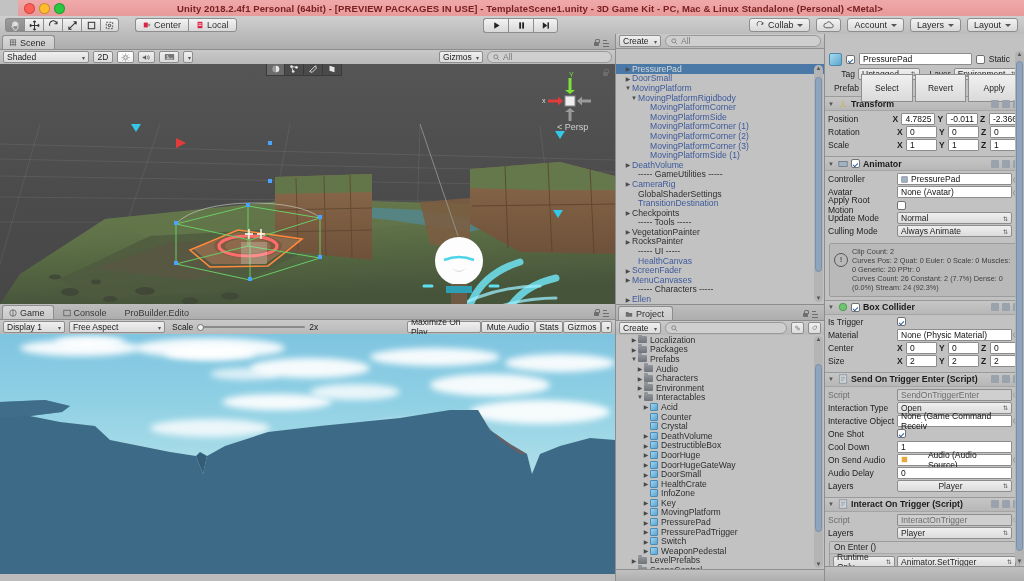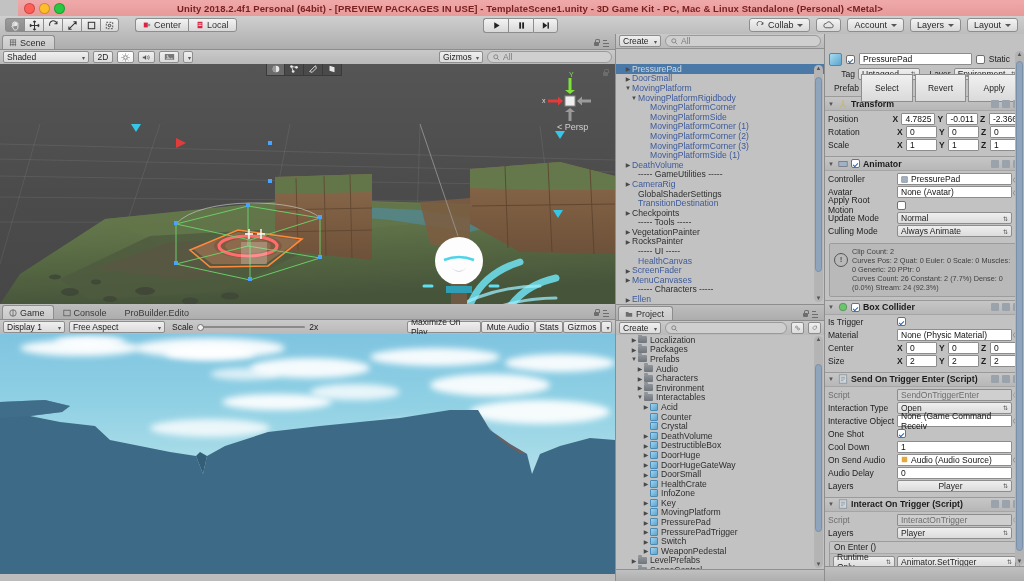--- a/index.html
+++ b/index.html
@@ -1197,21 +1197,21 @@
         <div class="row3">
           <div class="rowlbl">One Shot</div>
           <div class="cb on"></div>
         </div>
         <div class="row3">
           <div class="rowlbl">Cool Down</div>
           <div class="txtfield" style="flex:1;margin-right:9px">1</div>
         </div>
         <div class="row3">
           <div class="rowlbl">On Send Audio</div>
-          <div class="txtfield" style="flex:1;gap:3px">
+          <div class="txtfield" style="flex:1;gap:20px">
             <svg width="7" height="7" viewBox="0 0 9 9">
                 <rect x="1" y="1" width="7" height="7" fill="#e5a93c"></rect>
               </svg>
             <span>Audio (Audio Source)</span>
           </div>
           <span style="width:9px;text-align:center;font-size:8px;color:#666">◎</span>
         </div>
         <div class="row3">
           <div class="rowlbl">Audio Delay</div>
           <div class="txtfield" style="flex:1;margin-right:9px">0</div>

